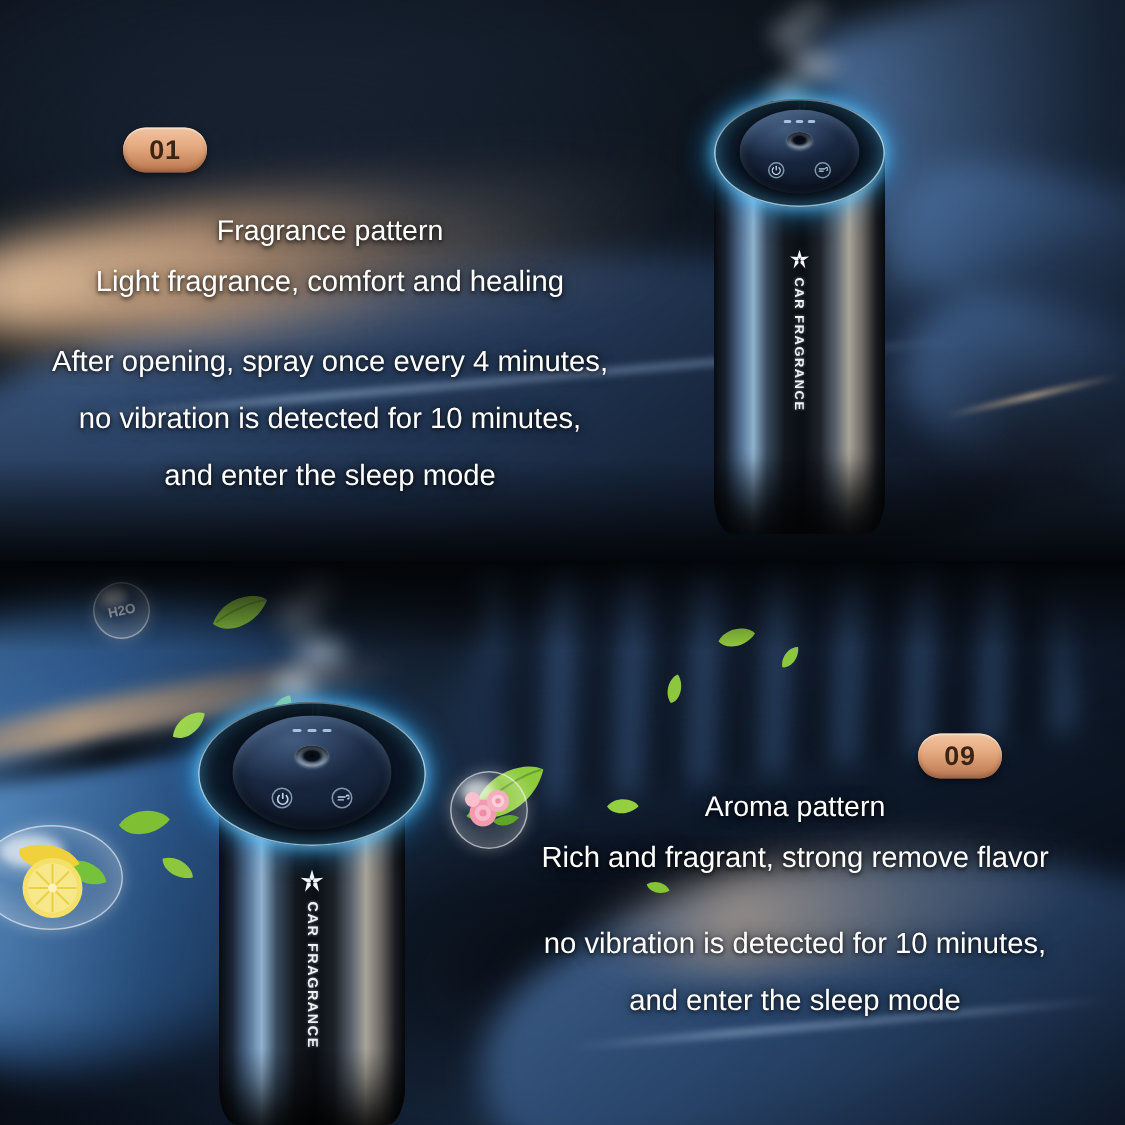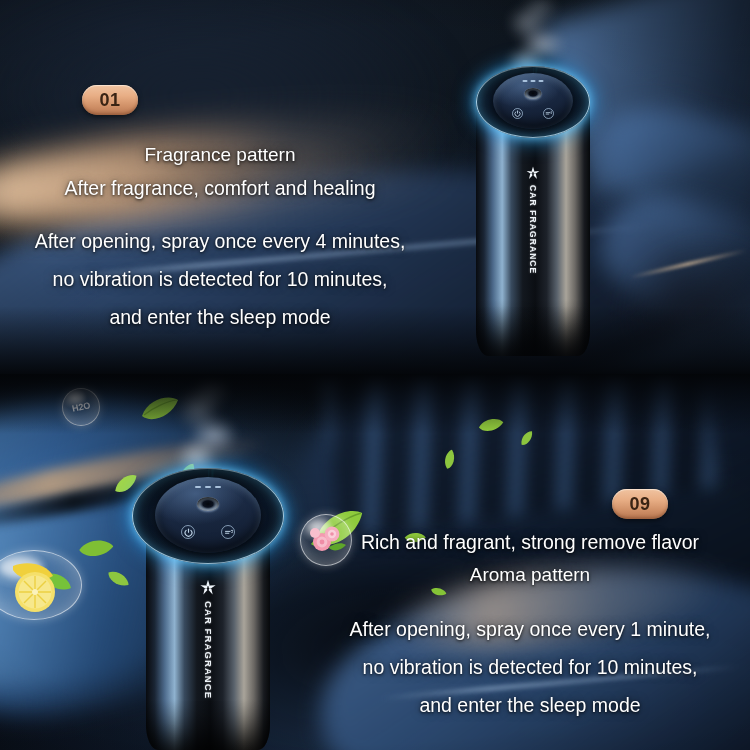--- a/index.html
+++ b/index.html
@@ -377,21 +377,21 @@
       </div>
     </div>
 
     <div class="bg" id="t-vignette"></div>
     <div class="bg" id="t-bottomfade"></div>
 
     <div class="num-badge" id="badge-01" style="left:82px; top:85px; width:56px; height:30px; font-size:18px;">01</div>
 
     <div class="txt-block" id="top-copy" style="left:0; top:140px; width:440px;">
       <div class="txt-line" style="font-size:19px; line-height:30px;">Fragrance pattern</div>
-      <div class="txt-line" style="font-size:19.5px; line-height:36px;">After fragrance, comfort and healing</div>
+      <div class="txt-line" style="font-size:19.5px; line-height:36px;">Light fragrance, comfort and healing</div>
       <div style="height:16px;"></div>
       <div class="txt-line" style="font-size:19.5px; line-height:38px;">After opening, spray once every 4 minutes,</div>
       <div class="txt-line" style="font-size:19.5px; line-height:38px;">no vibration is detected for 10 minutes,</div>
       <div class="txt-line" style="font-size:19.5px; line-height:38px;">and enter the sleep mode</div>
     </div>
   </section>
 
   <section class="panel" id="panel-bottom">
 
     <div class="bg" id="b-base"></div>
@@ -528,21 +528,20 @@
         <circle cx="44" cy="38" r="3" fill="#fbf2bc"></circle>
       </svg>
     </div>
 
     <div class="bg" id="b-vignette"></div>
     <div class="bg" id="b-topfade"></div>
 
     <div class="num-badge" id="badge-02" style="left:612px; top:494px; width:56px; height:30px; font-size:18px; top:115px;">09</div>
 
     <div class="txt-block" id="bottom-copy" style="left:310px; top:150px; width:440px;">
+      <div class="txt-line" style="font-size:19px; line-height:30px;">Aroma pattern</div>
       <div class="txt-line" style="font-size:19.5px; line-height:36px;">Rich and fragrant, strong remove flavor</div>
-      <div class="txt-line" style="font-size:19px; line-height:30px;">Aroma pattern</div>
       <div style="height:20px;"></div>
-      <div class="txt-line" style="font-size:19.5px; line-height:38px;">After opening, spray once every 1 minute,</div>
       <div class="txt-line" style="font-size:19.5px; line-height:38px;">no vibration is detected for 10 minutes,</div>
       <div class="txt-line" style="font-size:19.5px; line-height:38px;">and enter the sleep mode</div>
     </div>
   </section>
 </div>
 
 </body></html>

